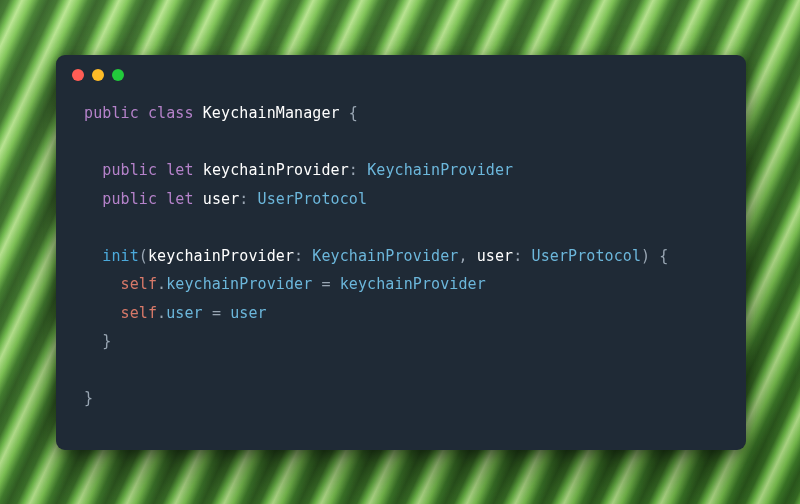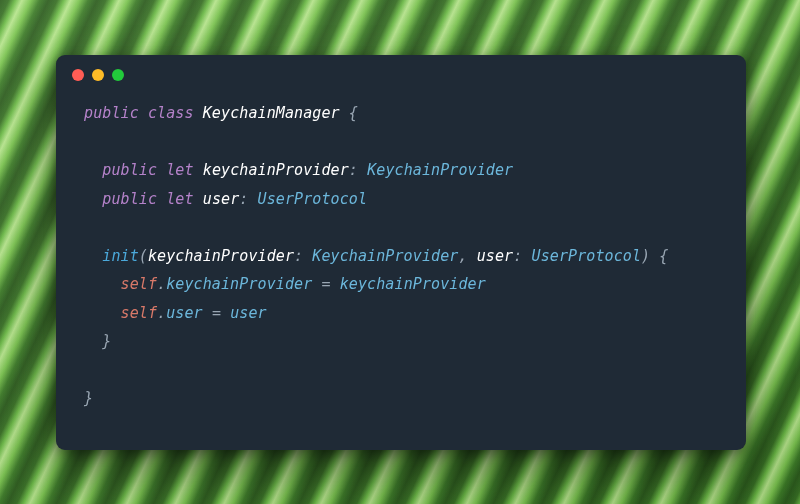--- a/index.html
+++ b/index.html
@@ -20,21 +20,20 @@
         #2d5a1f 0px,
         #3a6e27 8px,
         #6db84a 14px,
         #b7e38f 20px,
         #7cc253 28px,
         #3f7a2b 36px,
         #2d5a1f 44px
       );
     background-size: cover;
     filter: saturate(1.05);
-    font-style: italic;
   }
   .blur-overlay {
     position: absolute; inset: 0;
     background: linear-gradient(160deg, rgba(255,255,255,0.08), rgba(0,0,0,0.08));
     pointer-events: none;
   }
   .window {
     position: absolute;
     left: 56px;
     top: 55px;

